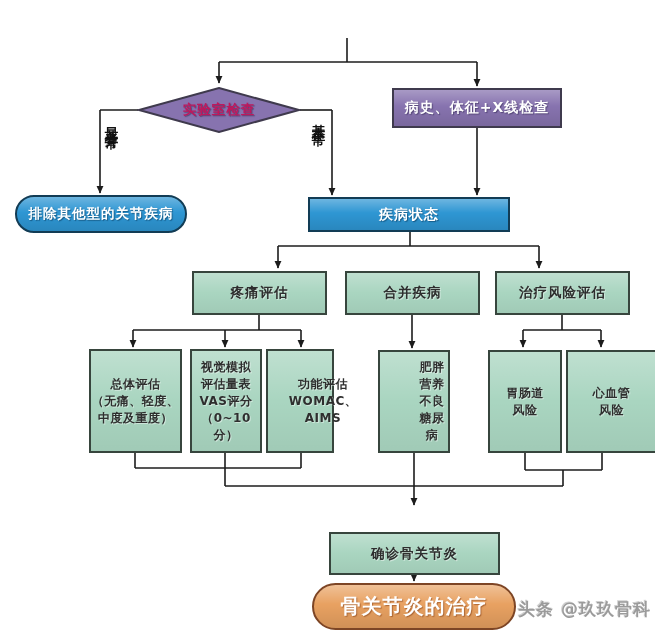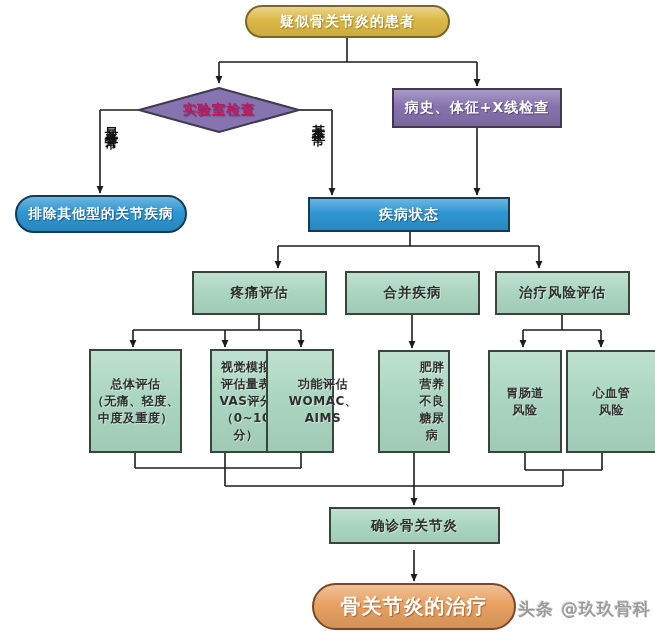--- a/index.html
+++ b/index.html
@@ -98,21 +98,20 @@
       <line x1="225" y1="486" x2="563" y2="486"></line>
       <line x1="525" y1="453" x2="525" y2="470"></line>
       <line x1="602" y1="453" x2="602" y2="470"></line>
       <line x1="525" y1="470" x2="602" y2="470"></line>
       <line x1="563" y1="470" x2="563" y2="486"></line>
       <line x1="414" y1="453" x2="414" y2="505" marker-end="url(#arw)"></line>
       <line x1="414" y1="550" x2="414" y2="581" marker-end="url(#arw)"></line>
     </g>
   </svg>
 
-  <div class="node stadium start" style="left:245px;top:5px;width:205px;height:33px;">疑似骨关节炎的患者</div>
 
   <div class="node" style="left:137px;top:87px;width:164px;height:46px;">
     <svg width="164" height="46" viewBox="0 0 164 46" style="position:absolute;inset:0;">
       <polygon points="82,1 162,23 82,45 2,23" fill="var(--decision-fill)" stroke="var(--decision-border)" stroke-width="2"></polygon>
     </svg>
     <span class="decision-label">实验室检查</span>
   </div>
 
   <div class="node purple" style="left:392px;top:88px;width:170px;height:40px;">病史、体征+X线检查</div>
 
@@ -131,21 +130,21 @@
   <div class="node assess" style="left:495px;top:271px;width:135px;height:44px;">治疗风险评估</div>
 
   <div class="node assess small" style="left:89px;top:349px;width:93px;height:104px;">
     <div>
       <span>总体评估</span>
       <span>（无痛、轻度、</span>
       <span>中度及重度）</span>
     </div>
   </div>
 
-  <div class="node assess small" style="left:190px;top:349px;width:72px;height:104px;margin-left:20px;">
+  <div class="node assess small" style="left:190px;top:349px;width:72px;height:104px;">
     <div>
       <span>视觉模拟</span>
       <span>评估量表</span>
       <span>VAS评分</span>
       <span>（0~10分）</span>
     </div>
   </div>
 
   <div class="node assess small" style="left:266px;top:349px;width:68px;height:104px;padding-left:46px;">
     <div>
@@ -170,19 +169,19 @@
     </div>
   </div>
 
   <div class="node assess small" style="left:566px;top:350px;width:91px;height:103px;">
     <div>
       <span>心血管</span>
       <span>风险</span>
     </div>
   </div>
 
-  <div class="node assess" style="left:329px;top:507px;width:171px;height:37px;">确诊骨关节炎</div>
+  <div class="node assess" style="left:329px;top:532px;width:171px;height:43px;">确诊骨关节炎</div>
 
   <div class="node stadium endnode" style="left:312px;top:583px;width:204px;height:47px;">骨关节炎的治疗</div>
 
   <div class="watermark" style="left:518px;top:598px;">头条 @玖玖骨科</div>
 
 </div>
 
 </body></html>

